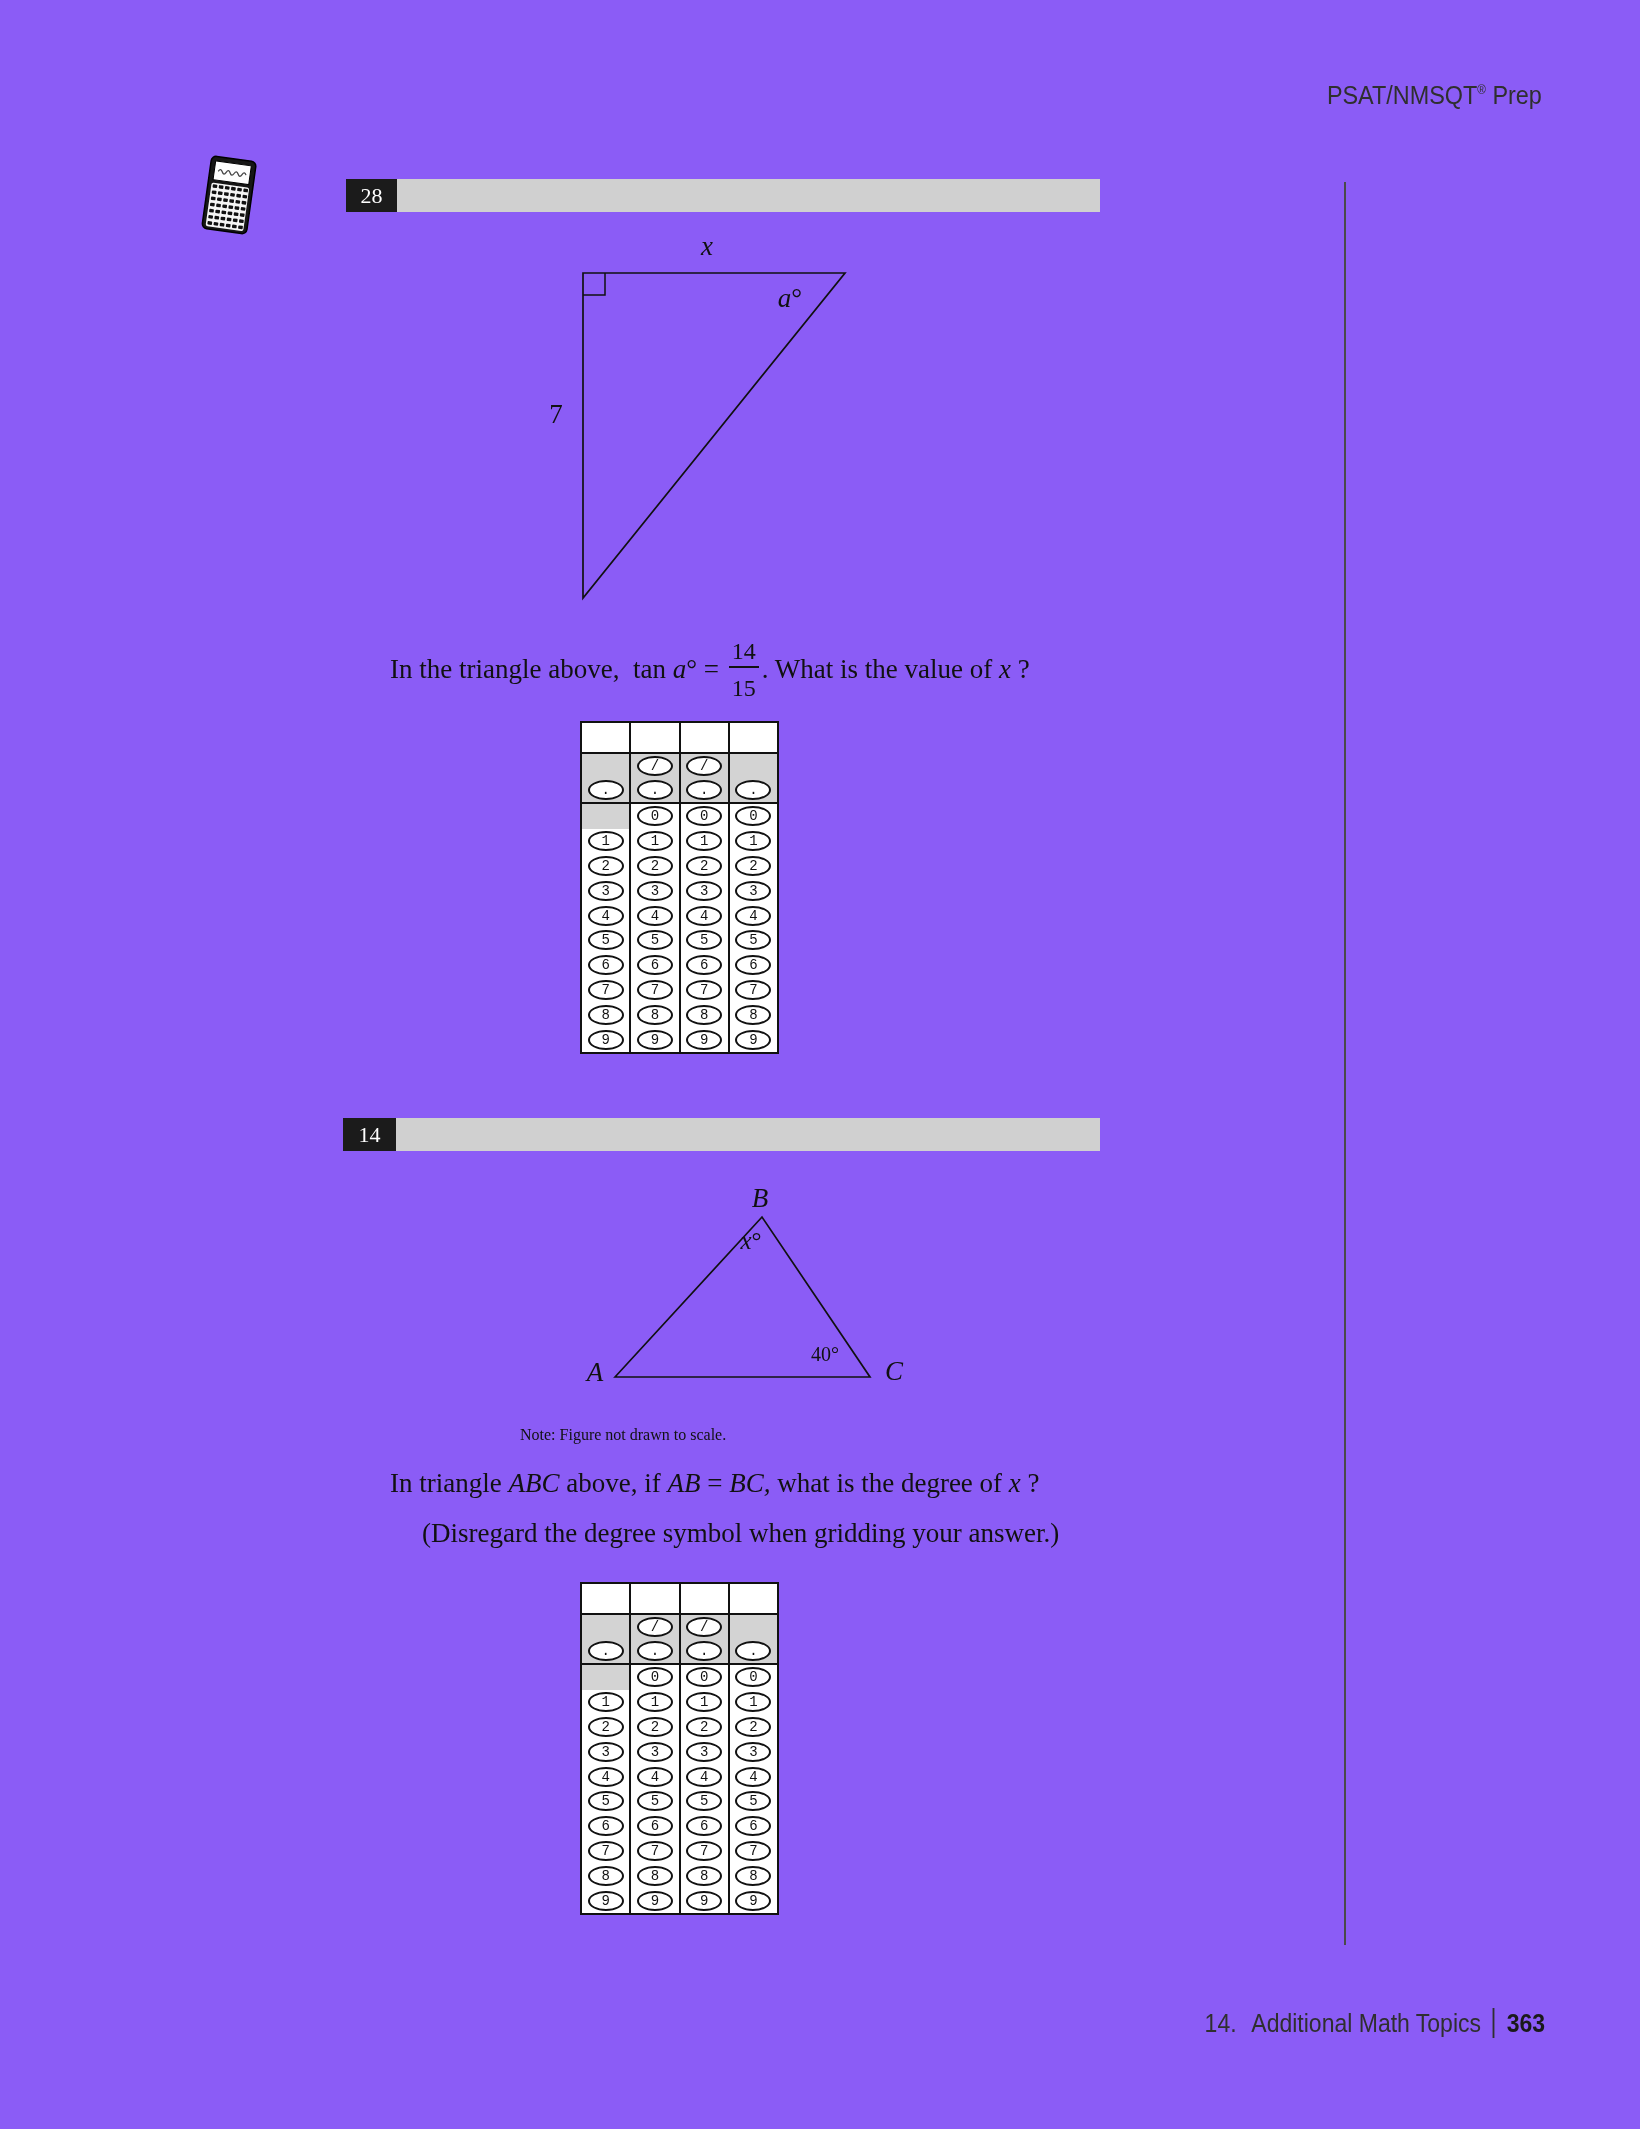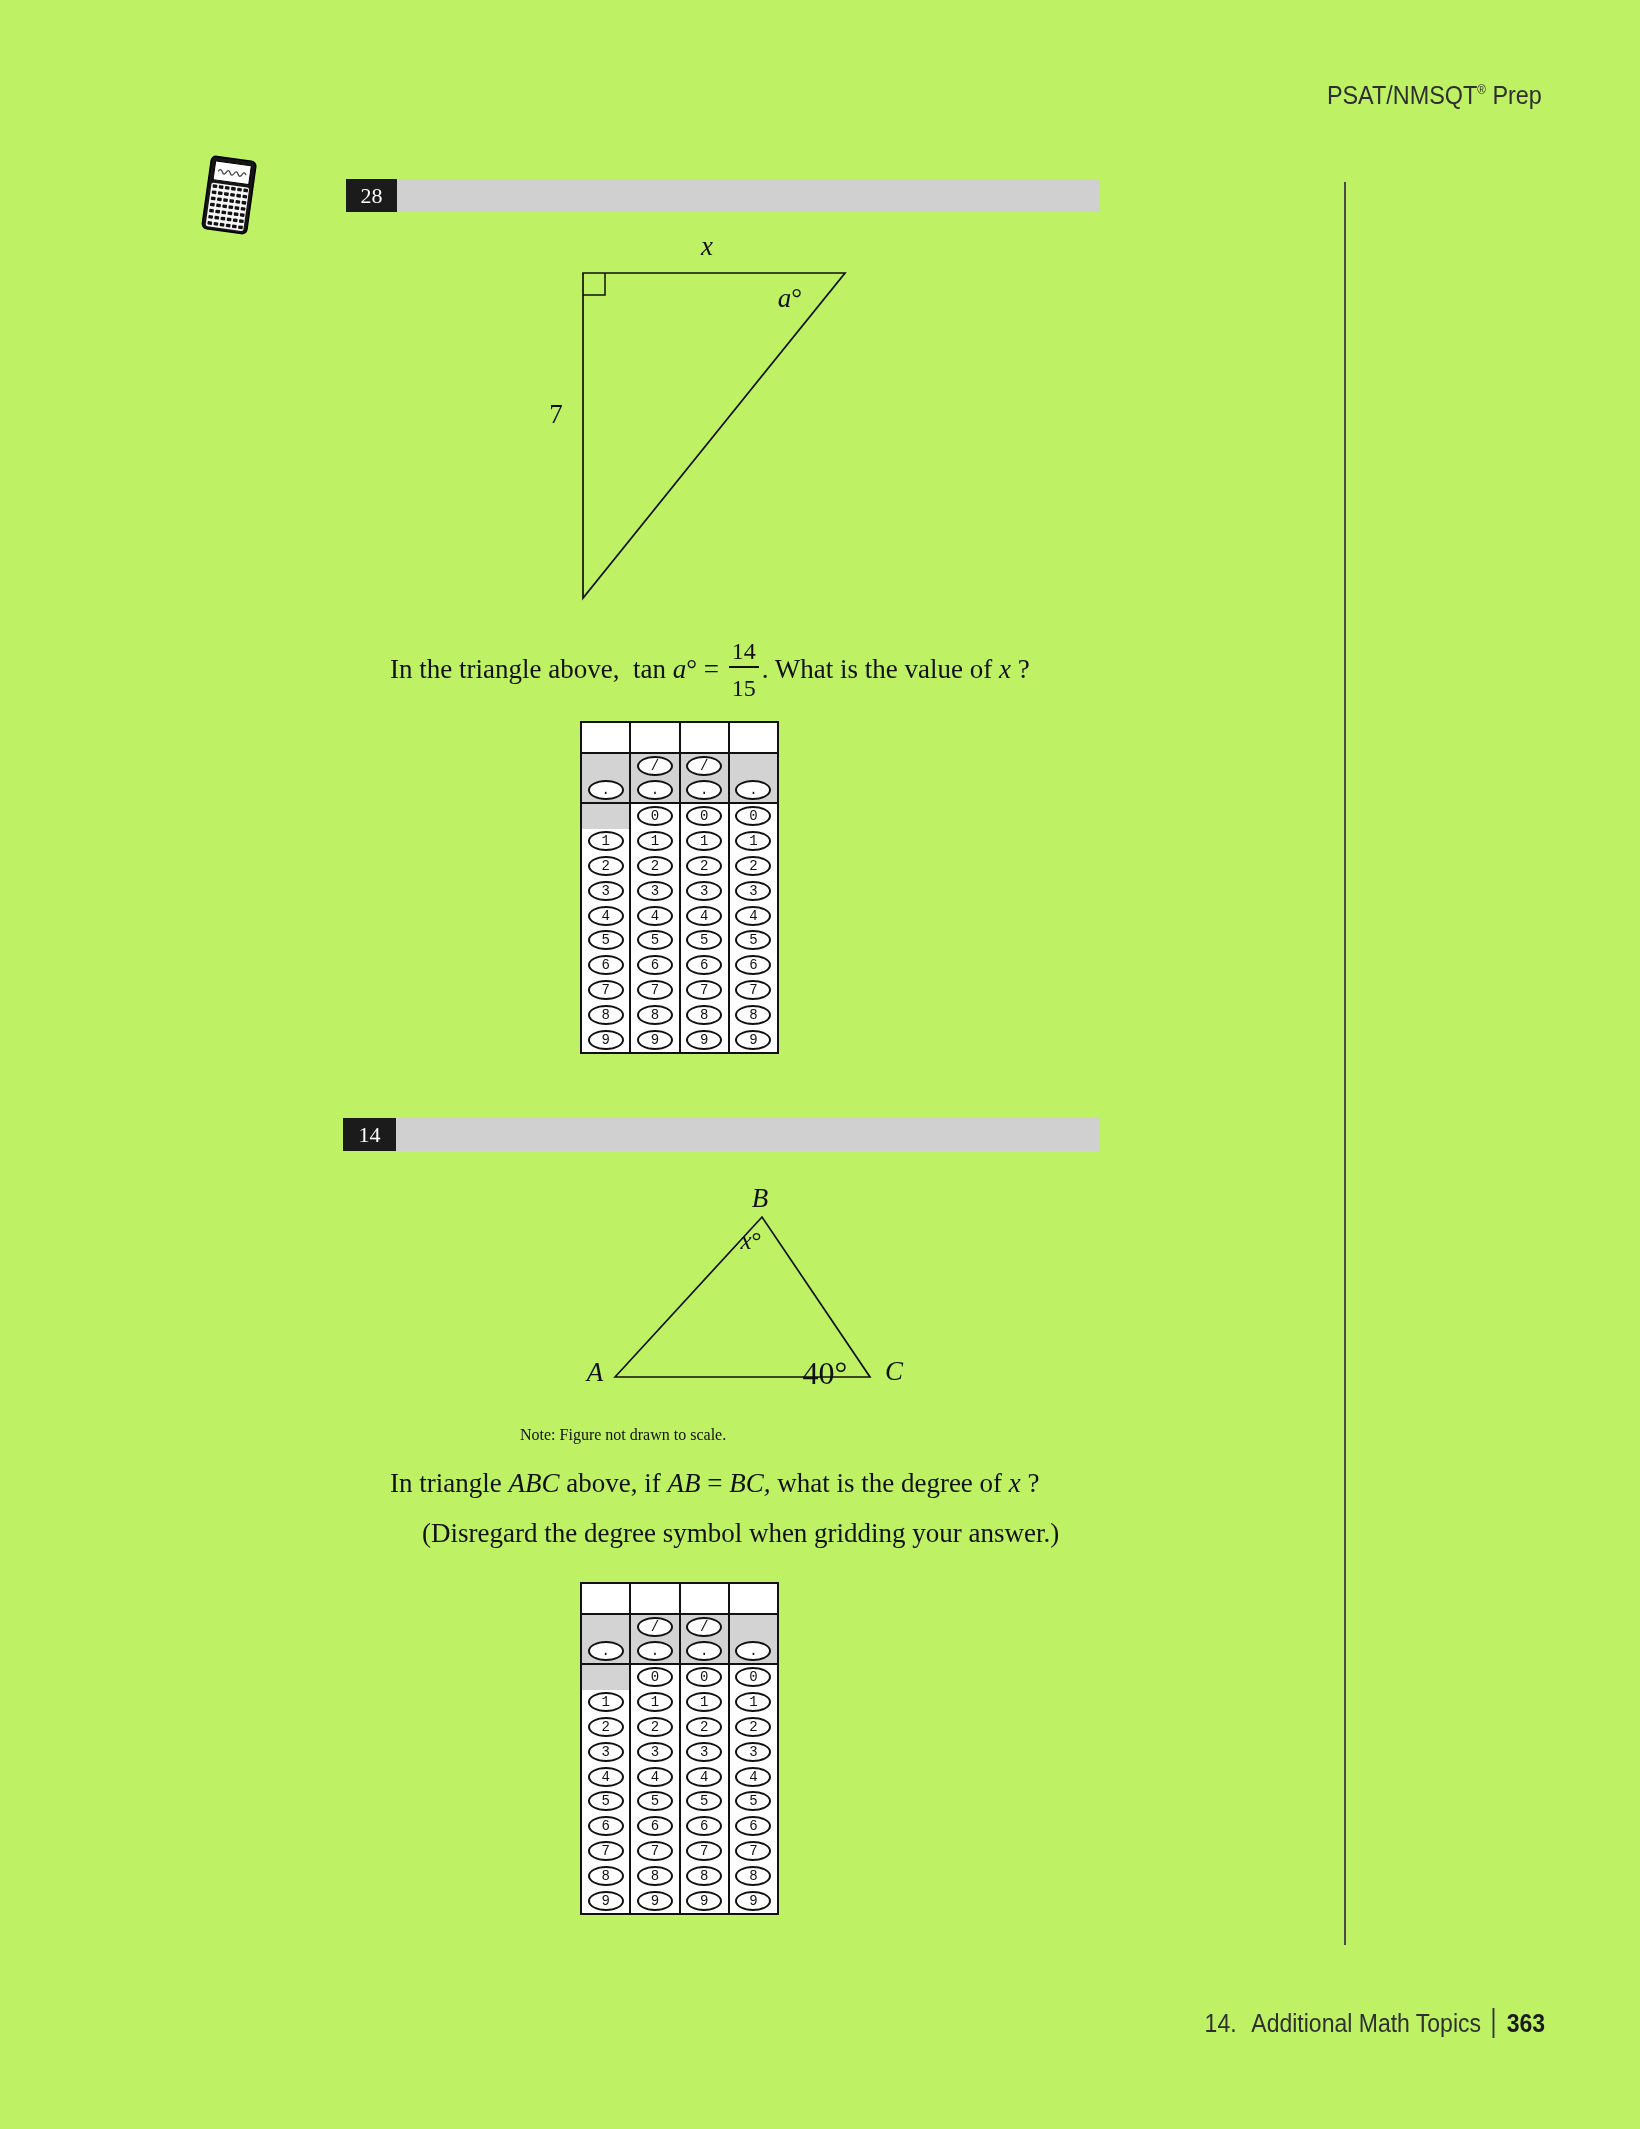--- a/index.html
+++ b/index.html
@@ -1,17 +1,17 @@
 <!DOCTYPE html>
 <html style="--bar-gray: #d0d0d0; --grid-gray: #d3d3d3;"><head>
 <meta charset="utf-8">
 <style>
   html,body{margin:0;padding:0;background:#e8e8e8;}
   .page{
-    position:relative;width:1640px;height:2129px;background:#bef264;
+    position:relative;width:1640px;height:2129px;background:#8b5cf6;
     margin:0 auto;overflow:hidden;
     font-family:"Liberation Serif", serif;color:#111;
   }
   
   .brand{
     position:absolute;top:80px;right:98px;
     font-family:"Liberation Sans", sans-serif;font-size:26px;color:#2f2f2f;
     transform:scaleX(.9);transform-origin:100% 50%;white-space:pre;
   }
   .brand sup{font-size:13px;}
@@ -334,21 +334,21 @@
       <span>14</span>
     </div>
   <div class="qbar" style="left:396px;top:1118px;width:704px;"></div>
 
   <div class="diagram" style="left:555px;top:1185px;width:370px;height:210px;">
     <svg width="370" height="210" viewBox="0 0 370 210">
       <polygon points="60,192 207,32 315,192" fill="none" stroke="#111" stroke-width="1.7"></polygon>
     </svg>
     <span class="dlabel it" style="left:205px;top:13px;">B</span>
     <span class="dlabel" style="left:196px;top:55px;font-size:25px;"><i>x</i><span>°</span></span>
-    <span class="dlabel" style="left:270px;top:188px;font-size:32px;">40°</span>
+    <span class="dlabel" style="left:270px;top:169px;font-size:20px;">40°</span>
     <span class="dlabel it" style="left:40px;top:187px;">A</span>
     <span class="dlabel it" style="left:339px;top:186px;">C</span>
   </div>
 
   <div class="note" style="left:520px;top:1426px;width:460px;">Note: Figure not drawn to scale.</div>
 
   <div class="qpara" style="left:390px;top:1466px;">
     <span>In triangle </span><span class="it">ABC</span><span> above, if </span><span class="it">AB</span><span> = </span><span class="it">BC,</span><span> what is the degree of </span><span class="it">x</span><span> ?</span>
   </div>
   <div class="qpara" style="left:390px;top:1516px;margin-left:32px;"><span>(Disregard the degree symbol when gridding your answer.)</span></div>

